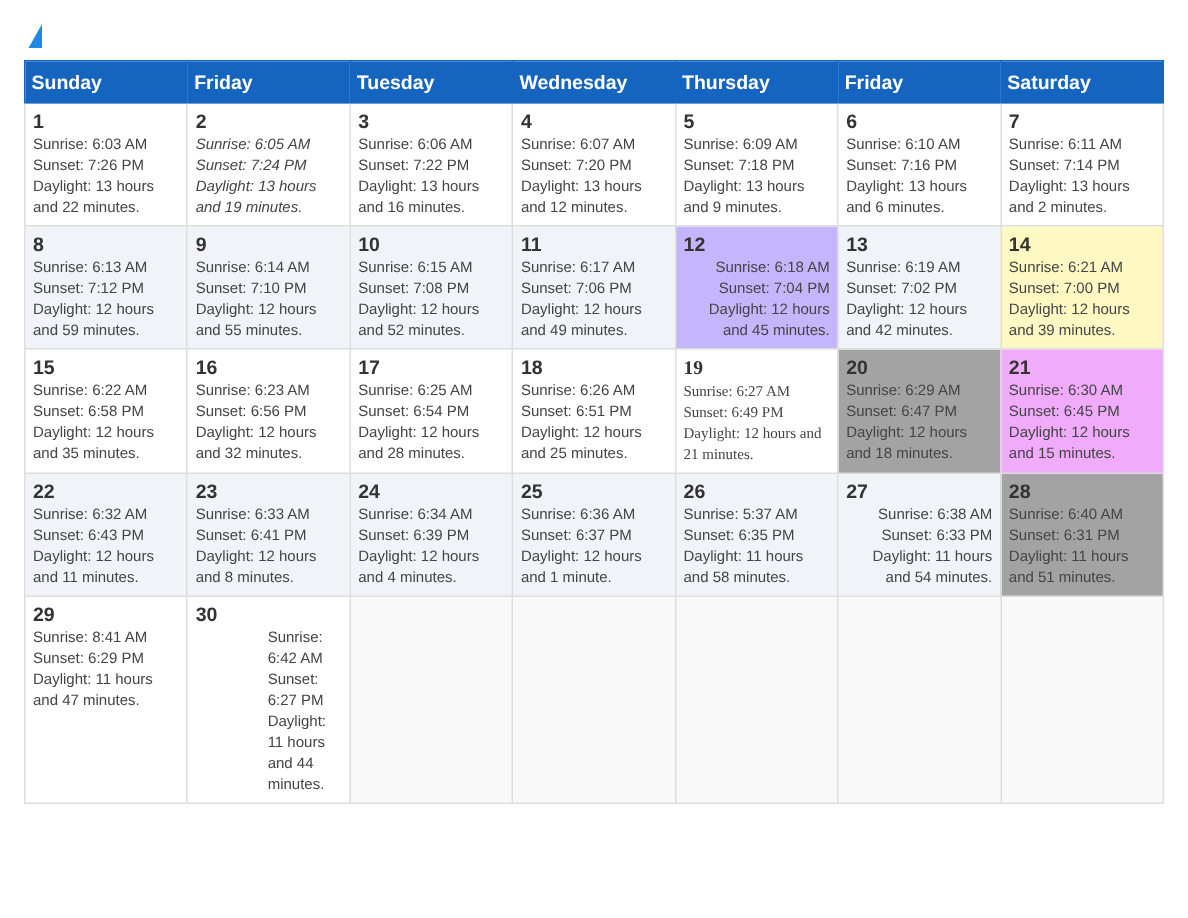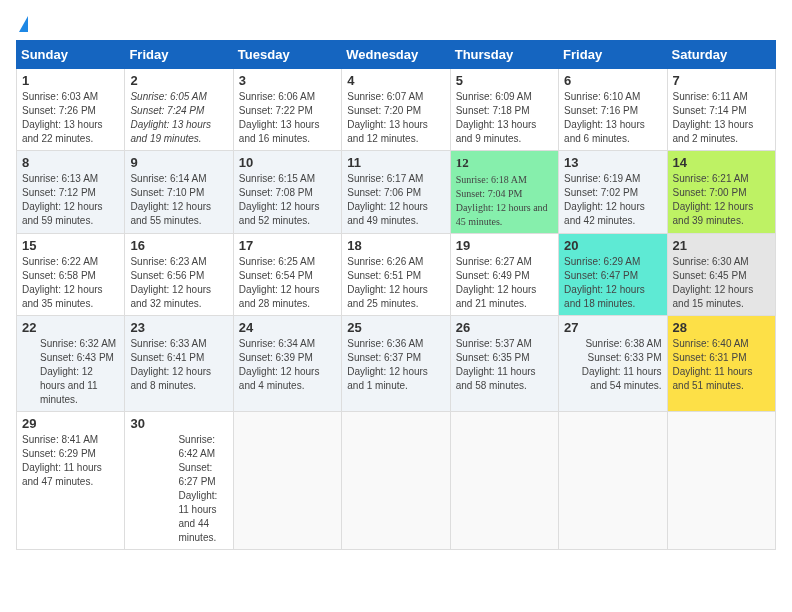--- a/index.html
+++ b/index.html
@@ -193,33 +193,33 @@
           <div class="day-info" style="white-space: pre-line;">Sunrise: 6:15 AM
 Sunset: 7:08 PM
 Daylight: 12 hours and 52 minutes.</div>
         </td>
         <td style="background: rgb(240, 244, 248); margin-top: 48px;">
           <span class="day-number">11</span>
           <div class="day-info" style="white-space: pre-line;">Sunrise: 6:17 AM
 Sunset: 7:06 PM
 Daylight: 12 hours and 49 minutes.</div>
         </td>
-        <td style="background: #86efac; font-family: Liberation Serif, serif;">
+        <td style="background: #c4b5fd;">
           <span class="day-number">12</span>
-          <div class="day-info" style="white-space: pre-line;">Sunrise: 6:18 AM
+          <div class="day-info" style="white-space: pre-line; text-align: right;">Sunrise: 6:18 AM
 Sunset: 7:04 PM
 Daylight: 12 hours and 45 minutes.</div>
         </td>
         <td style="background: rgb(240, 244, 248);">
           <span class="day-number">13</span>
           <div class="day-info" style="white-space: pre-line;">Sunrise: 6:19 AM
 Sunset: 7:02 PM
 Daylight: 12 hours and 42 minutes.</div>
         </td>
-        <td style="background: #bef264;">
+        <td style="background: #fef9c3;">
           <span class="day-number">14</span>
           <div class="day-info" style="white-space: pre-line;">Sunrise: 6:21 AM
 Sunset: 7:00 PM
 Daylight: 12 hours and 39 minutes.</div>
         </td>
       </tr>
       <tr>
         <td style="background: rgb(255, 255, 255);">
           <span class="day-number">15</span>
           <div class="day-info" style="white-space: pre-line;">Sunrise: 6:22 AM
@@ -237,43 +237,43 @@
           <div class="day-info" style="white-space: pre-line;">Sunrise: 6:25 AM
 Sunset: 6:54 PM
 Daylight: 12 hours and 28 minutes.</div>
         </td>
         <td style="background: rgb(255, 255, 255);">
           <span class="day-number">18</span>
           <div class="day-info" style="white-space: pre-line;">Sunrise: 6:26 AM
 Sunset: 6:51 PM
 Daylight: 12 hours and 25 minutes.</div>
         </td>
-        <td style="background: rgb(255, 255, 255);">
+        <td style="background: rgb(255, 255, 255); font-family: Liberation Serif, serif;">
           <span class="day-number">19</span>
           <div class="day-info" style="white-space: pre-line;">Sunrise: 6:27 AM
 Sunset: 6:49 PM
 Daylight: 12 hours and 21 minutes.</div>
         </td>
-        <td style="background: #5eead4;">
+        <td style="background: #a3a3a3;">
           <span class="day-number">20</span>
           <div class="day-info" style="white-space: pre-line;">Sunrise: 6:29 AM
 Sunset: 6:47 PM
 Daylight: 12 hours and 18 minutes.</div>
         </td>
-        <td style="background: #e5e5e5;">
+        <td style="background: #f0abfc;">
           <span class="day-number">21</span>
           <div class="day-info" style="white-space: pre-line;">Sunrise: 6:30 AM
 Sunset: 6:45 PM
 Daylight: 12 hours and 15 minutes.</div>
         </td>
       </tr>
       <tr>
         <td style="background: rgb(240, 244, 248);">
           <span class="day-number">22</span>
-          <div class="day-info" style="white-space: pre-line; margin-left: 18px;">Sunrise: 6:32 AM
+          <div class="day-info" style="white-space: pre-line;">Sunrise: 6:32 AM
 Sunset: 6:43 PM
 Daylight: 12 hours and 11 minutes.</div>
         </td>
         <td style="background: rgb(240, 244, 248);">
           <span class="day-number">23</span>
           <div class="day-info" style="white-space: pre-line;">Sunrise: 6:33 AM
 Sunset: 6:41 PM
 Daylight: 12 hours and 8 minutes.</div>
         </td>
         <td style="background: rgb(240, 244, 248); margin-top: 36px;">
@@ -293,21 +293,21 @@
           <div class="day-info" style="white-space: pre-line;">Sunrise: 5:37 AM
 Sunset: 6:35 PM
 Daylight: 11 hours and 58 minutes.</div>
         </td>
         <td style="background: rgb(240, 244, 248);">
           <span class="day-number">27</span>
           <div class="day-info" style="white-space: pre-line; text-align: right;">Sunrise: 6:38 AM
 Sunset: 6:33 PM
 Daylight: 11 hours and 54 minutes.</div>
         </td>
-        <td style="background: #fde047;">
+        <td style="background: #a3a3a3;">
           <span class="day-number">28</span>
           <div class="day-info" style="white-space: pre-line;">Sunrise: 6:40 AM
 Sunset: 6:31 PM
 Daylight: 11 hours and 51 minutes.</div>
         </td>
       </tr>
       <tr>
         <td style="background: rgb(255, 255, 255);">
           <span class="day-number">29</span>
           <div class="day-info" style="white-space: pre-line;">Sunrise: 8:41 AM

